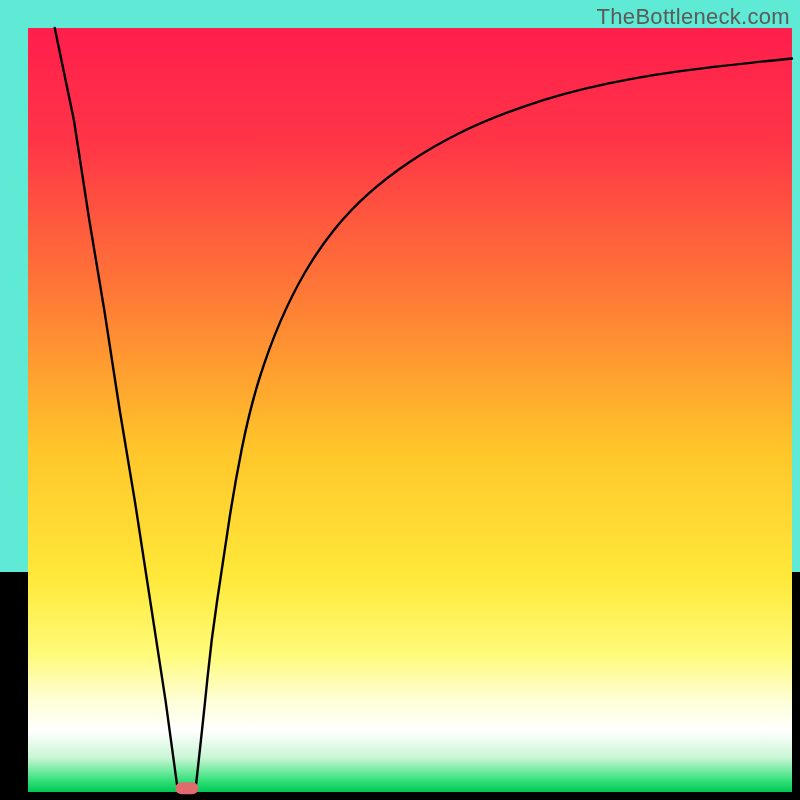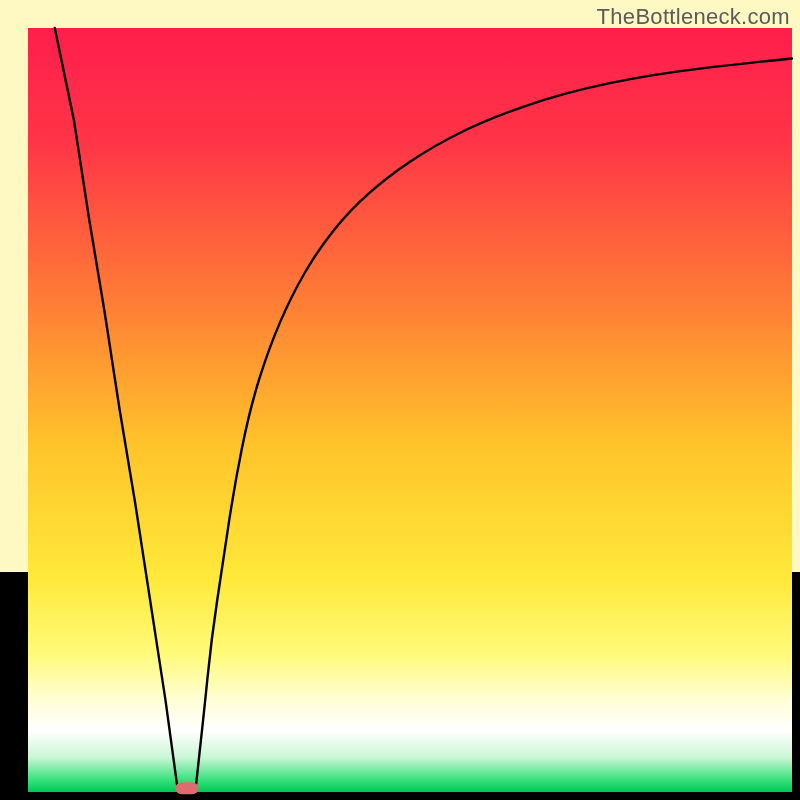--- a/index.html
+++ b/index.html
@@ -8,21 +8,21 @@
     width: 800px;
     height: 800px;
     overflow: hidden;
     background: #000;
     font-family: Arial, Helvetica, sans-serif;
   }
   .frame {
     position: relative;
     width: 800px;
     height: 572px;
-    background: #fef9c3;
+    background: #5eead4;
   }
   .watermark {
     position: absolute;
     top: 4px;
     right: 10px;
     color: #5b5b5b;
     font-size: 22px;
     font-weight: 500;
     letter-spacing: 0.3px;
     z-index: 5;

